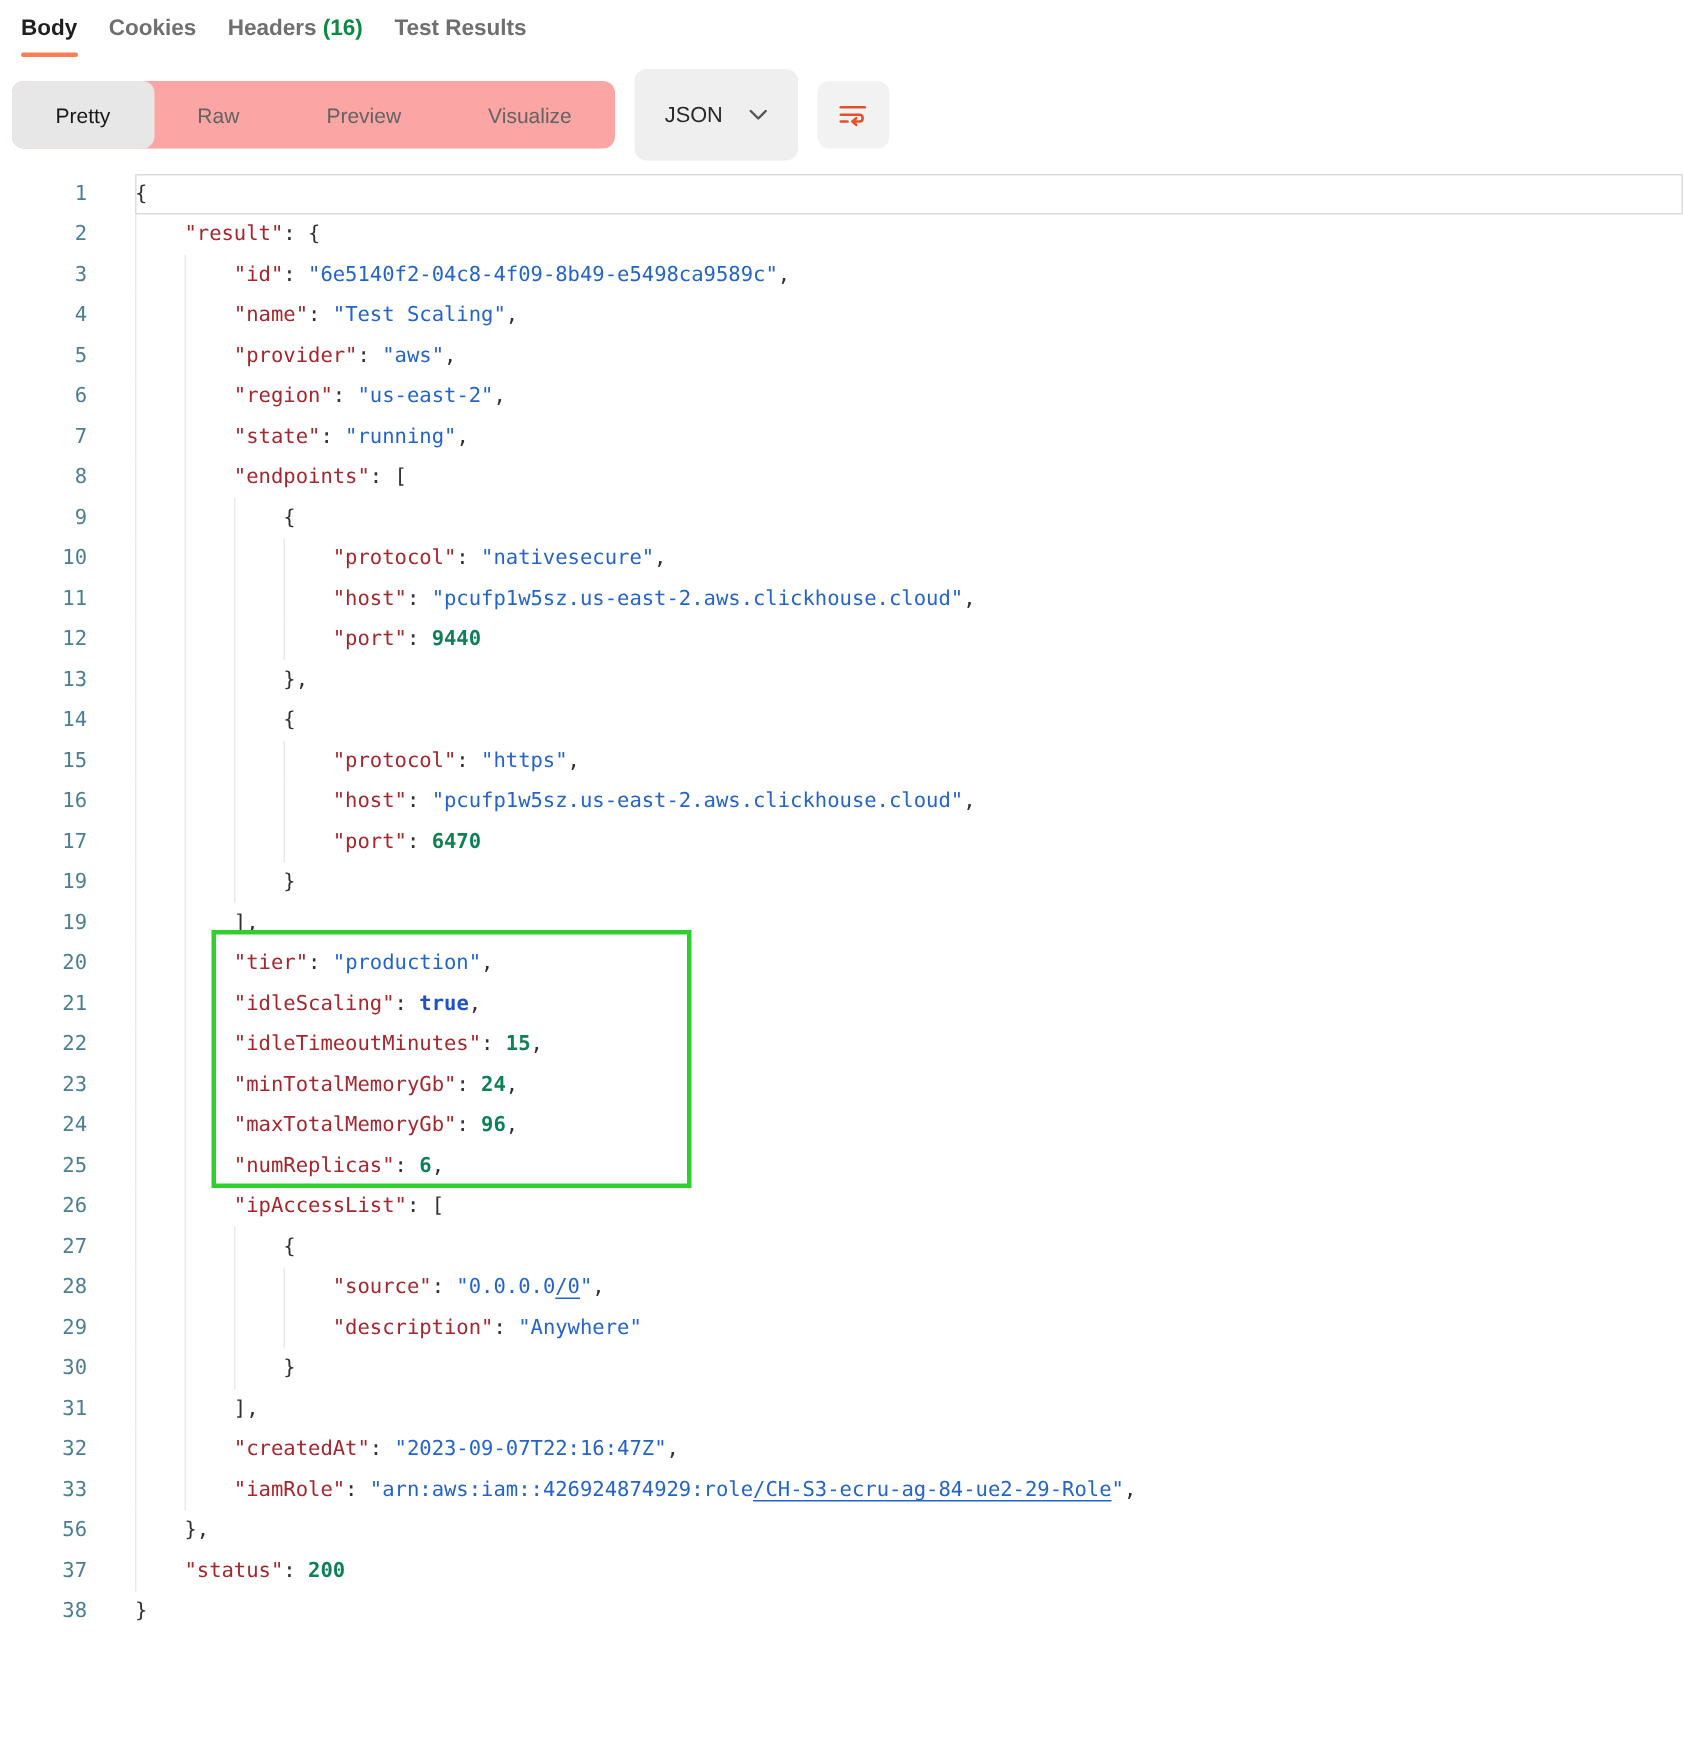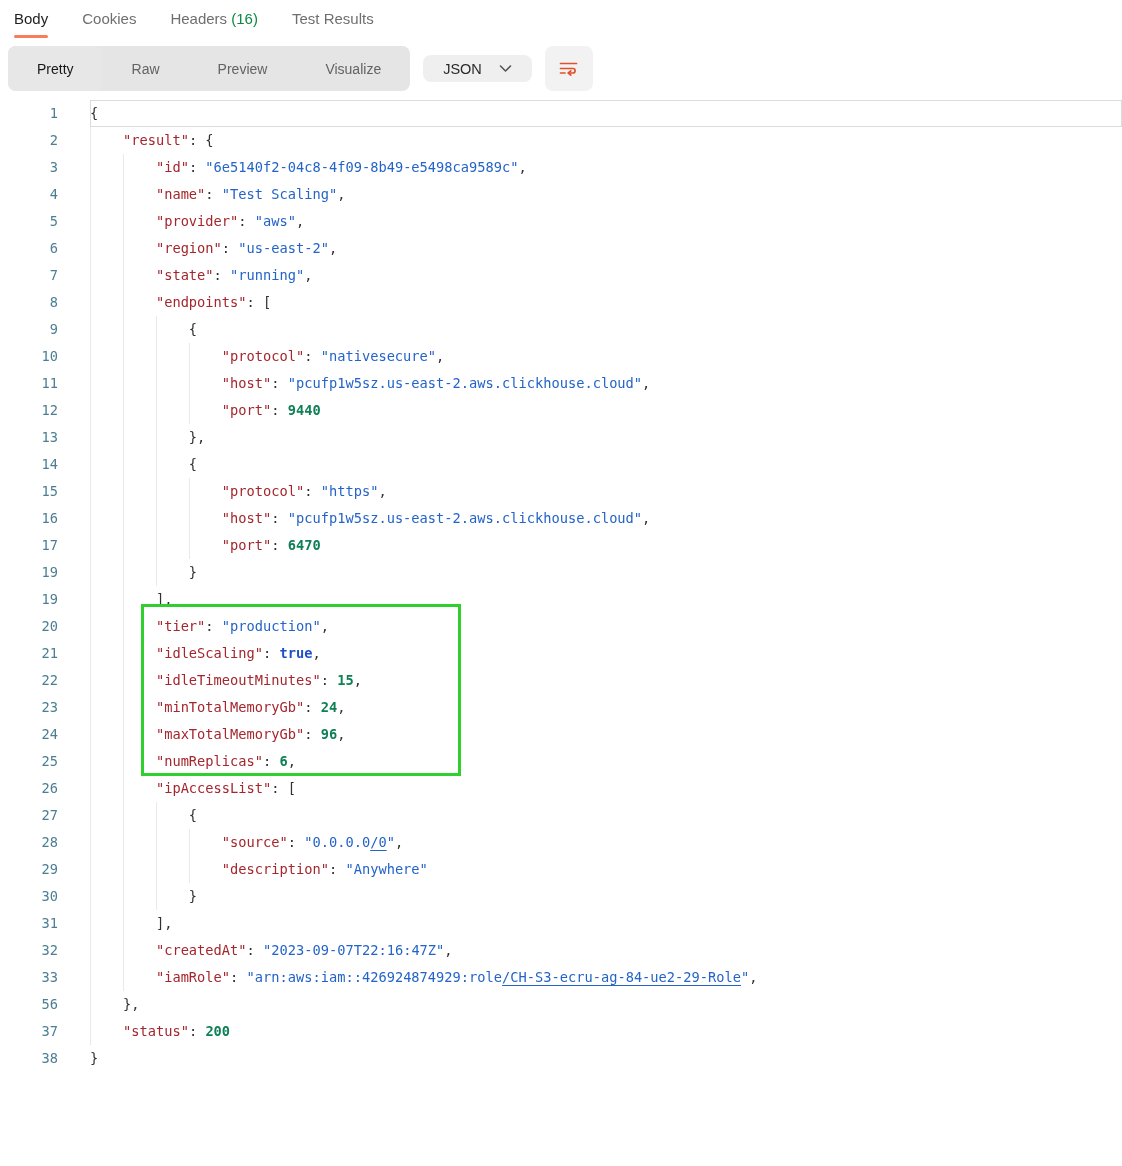--- a/index.html
+++ b/index.html
@@ -3,38 +3,38 @@
 <meta charset="utf-8">
 <style>
   * { box-sizing: border-box; }
   html,body { margin:0; padding:0; }
   body {
     width:1122px; height:1166px; background:#ffffff; overflow:hidden;
     font-family:"Liberation Sans", sans-serif; color:#212121;
   }
 
   
-  .tabs { display:flex; gap:34px; padding:10px 0 0 14px; font-size:15px; color:#6f6f6f; }
+  .tabs { display:flex; gap:21px; padding:10px 0 0 14px; font-size:15px; color:#6f6f6f;font-weight:bold; }
   .tab { cursor:pointer; }
   .tab .under { display:block; height:3px; border-radius:2px; background:transparent; margin-top:8px; }
   .tab.active { color:#1f1f1f; }
   .tab.active .under { background:#F87E57; }
   .tab .count { color:#0C8A43; }
 
   
   .toolbar { display:flex; align-items:center; margin:8px 0 0 8px; }
-  .seg { display:flex; background:#e5e5e5; border-radius:8px; height:45px; align-items:stretch; }
+  .seg { display:flex; background:#fca5a5; border-radius:8px; height:45px; align-items:stretch; }
   .seg .mode {
     border:none; background:transparent; font-family:inherit; font-size:14px;
     color:#636363; padding:0 29px; border-radius:8px; cursor:pointer;
   }
   .seg .mode.sel { background:#E7E7E7; color:#171717; }
   .lang-btn {
     display:flex; align-items:center; gap:17px; background:#EFEFEF; border:none; cursor:pointer;
-    border-radius:8px; height:27px; padding:0 20px; margin-left:13px;
+    border-radius:8px; height:61px; padding:0 20px; margin-left:13px;
     font-family:inherit; font-size:14.5px; color:#2a2a2a;
   }
   .wrap-btn {
     width:48px; height:45px; background:#F2F2F2; border:none; border-radius:8px;
     margin-left:13px; display:flex; align-items:center; justify-content:center; cursor:pointer;
   }
 
   
   .code-wrap {
     position:relative; margin-top:5px; padding-top:4px;

